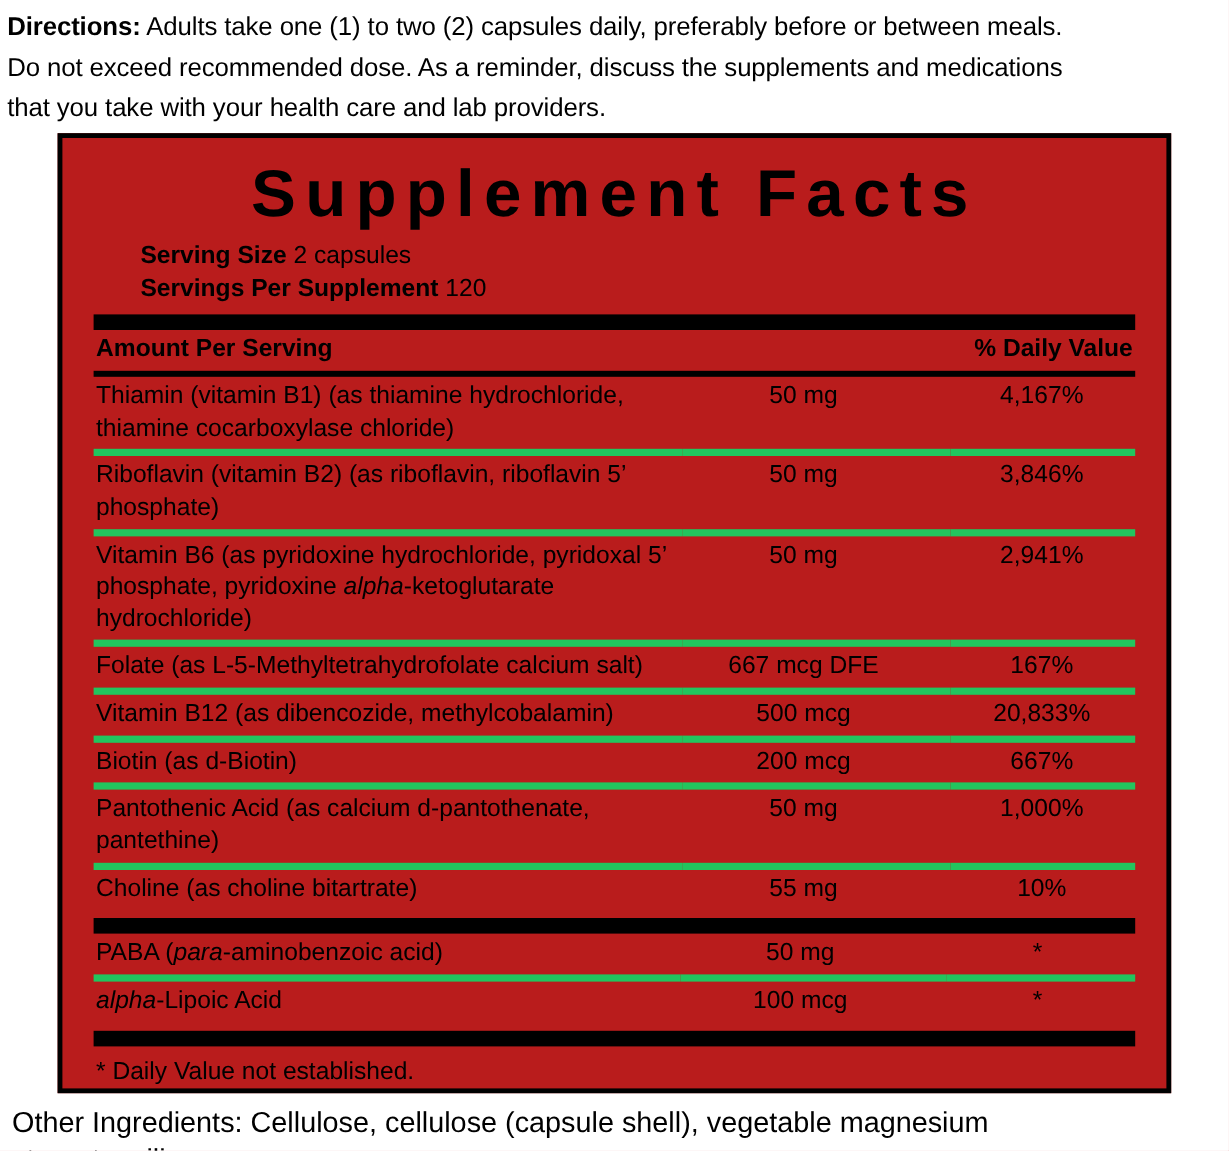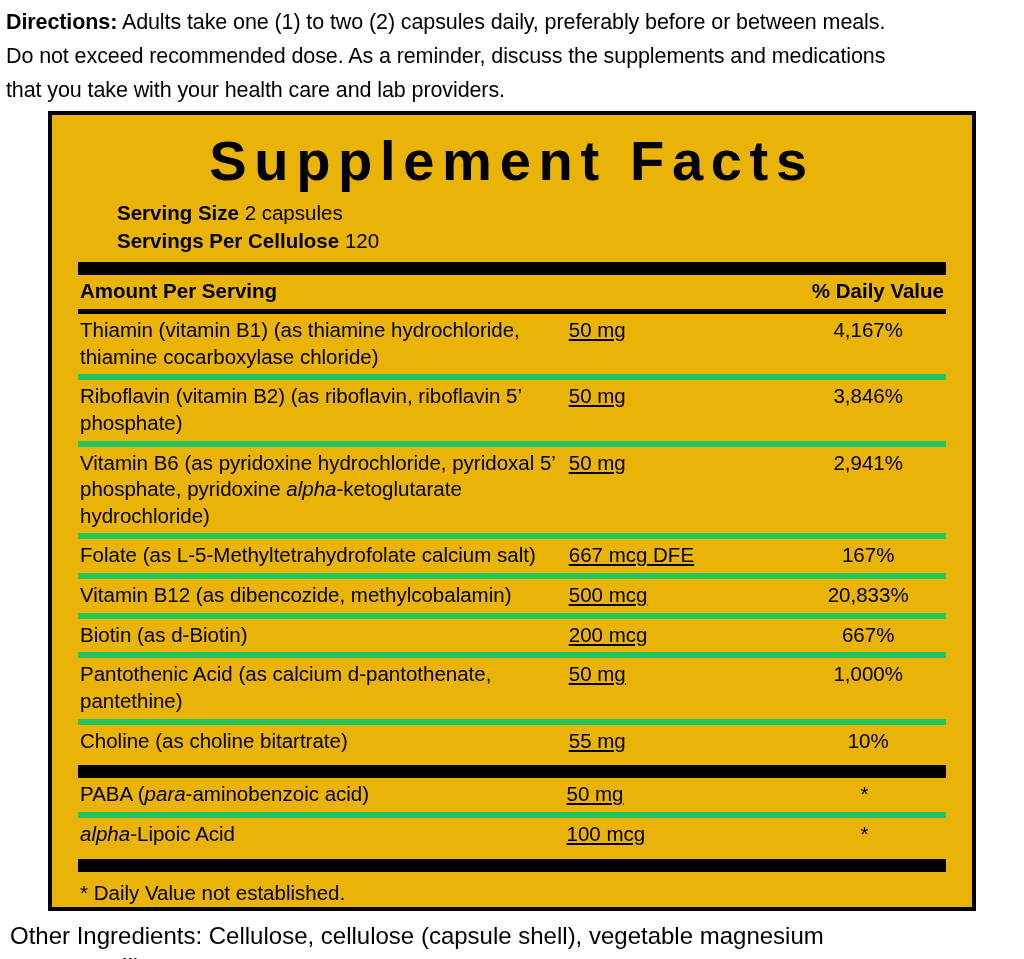--- a/index.html
+++ b/index.html
@@ -34,21 +34,21 @@
 
   
   .panel {
     position: absolute;
     left: 48px;
     top: 111px;
     width: 928px;
     height: 800px;
     border: 4px solid #000;
     box-sizing: border-box;
-    background: #eab308;
+    background: #b91c1c;
   }
   .panel-inner {
     padding: 10px 26px 0 26px;
   }
   .sf-title {
     font-family: "Liberation Sans", sans-serif;
     font-weight: bold;
     font-size: 55px;
     line-height: 1.05;
     letter-spacing: 7.5px;
@@ -88,21 +88,21 @@
     padding: 3px 0 4px 0;
     line-height: 1.3;
     margin-left: 28px;
   }
   .hdr td {
     font-weight: bold;
     padding-top: 4px;
     padding-bottom: 6px;
   }
   .col-name { width: 58%; padding-left: 2px !important; }
-  .col-amt  { width: 24%; text-align: left; padding-right: 22px !important; text-decoration: underline; }
+  .col-amt  { width: 24%; text-align: center; padding-right: 22px !important; }
   .col-dv   { width: 18%; text-align: center; padding-right: 2px !important; }
 
   .hdr .col-dv { text-align: right; }
 
   tr.row td {
     border-top: 6px solid #22c55e;
   }
   tr.row.first td {
     border-top: none;
   }
@@ -136,21 +136,21 @@
     <div class="panel-inner">
 
       <div class="sf-title">Supplement Facts</div>
 
       <div class="serving-lines">
         <div>
           <b>Serving Size</b>
           <span>2 capsules</span>
         </div>
         <div>
-          <b>Servings Per Cellulose</b>
+          <b>Servings Per Supplement</b>
           <span>120</span>
         </div>
       </div>
 
       <div class="rule-thick"></div>
 
       <table class="facts">
         <tbody>
             <tr class="hdr">
           <td class="col-name">Amount Per Serving</td>

